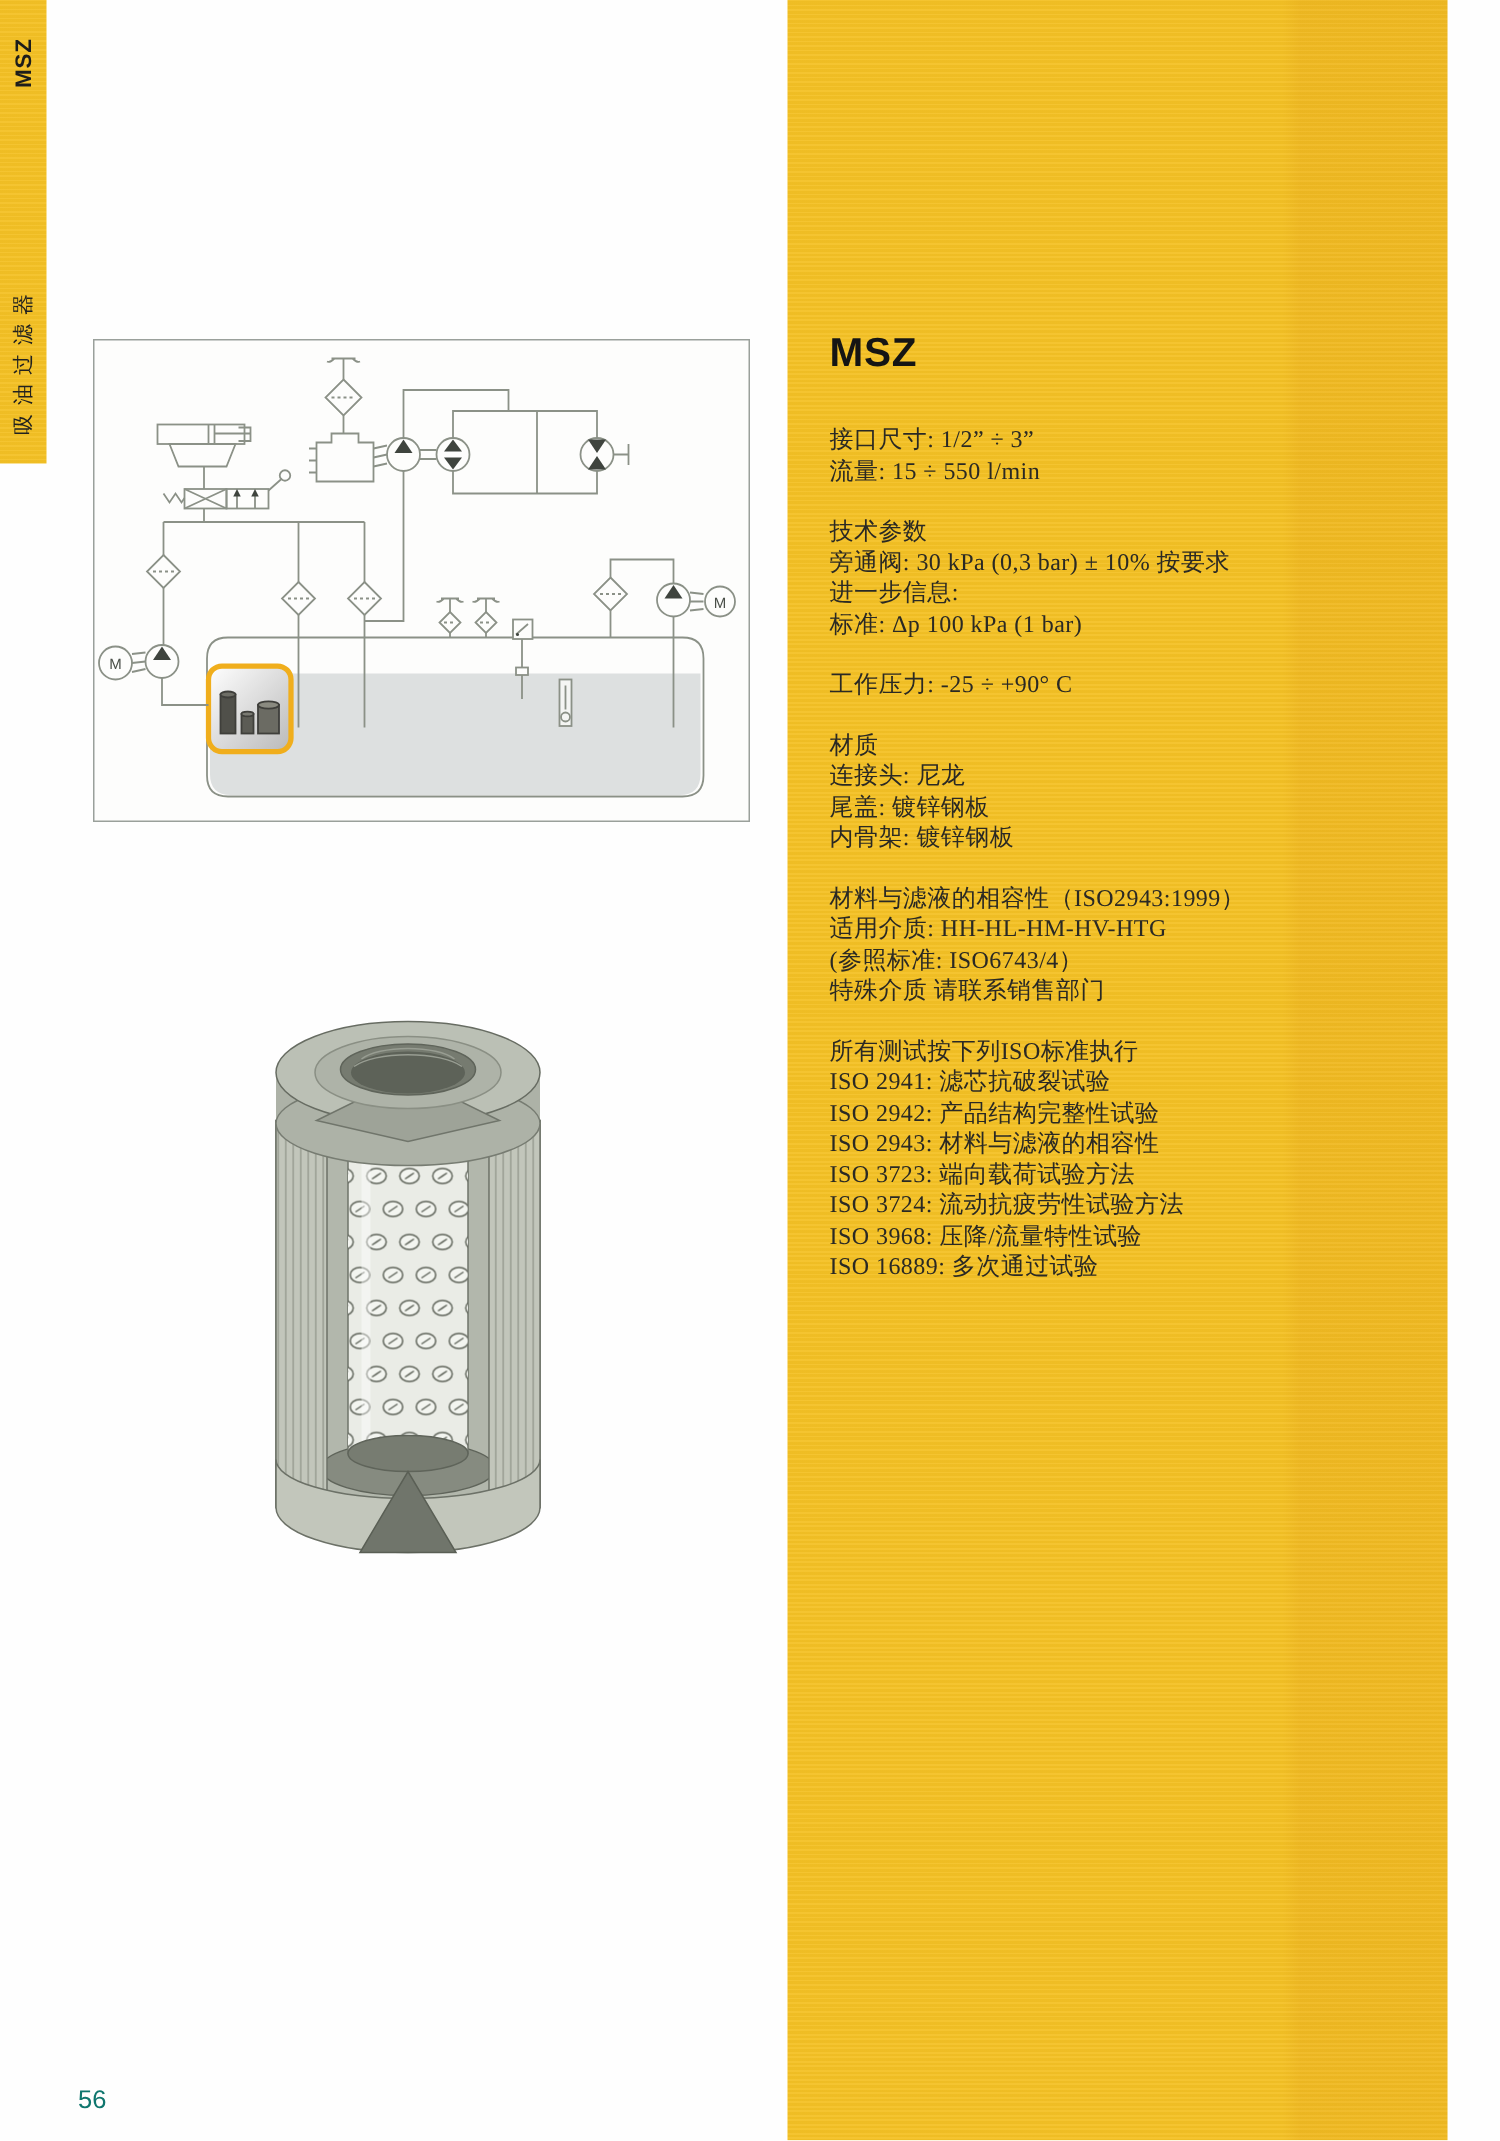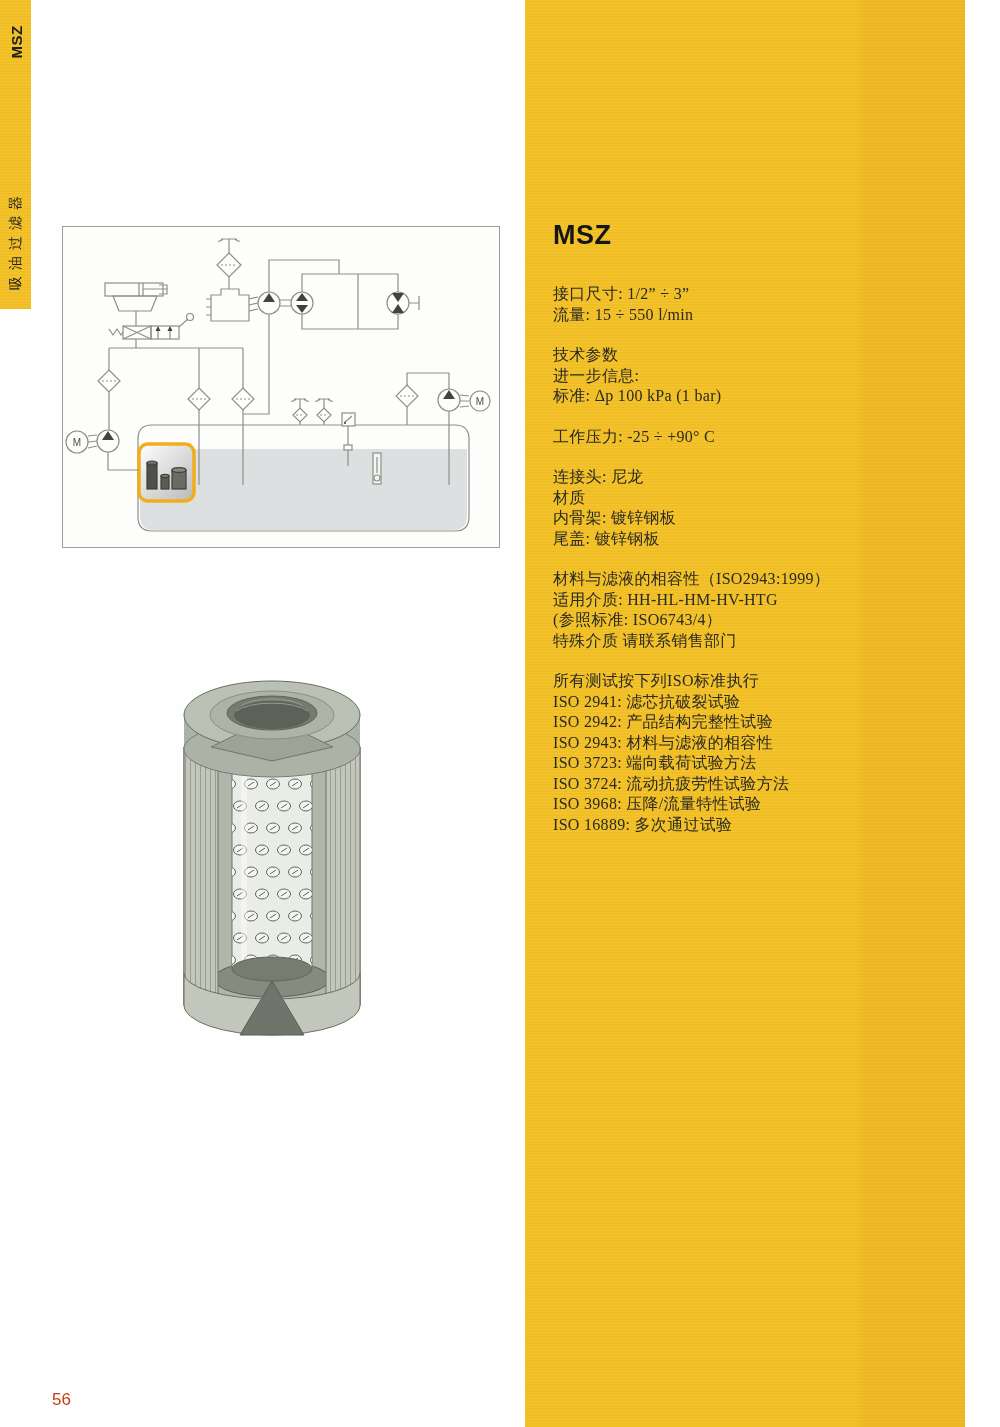--- a/index.html
+++ b/index.html
@@ -28,52 +28,53 @@
   .sec{margin:0 0 20px 0;}
 
   
   .diagram{position:absolute;left:62px;top:226px;width:436px;height:320px;
            background:#fdfdfc;border:1px solid #9aa09b;box-sizing:content-box;}
 
   
   .filter-img{position:absolute;left:163px;top:663px;width:232px;height:398px;}
 
   .pagenum{position:absolute;left:52px;top:1390px;
-           font-family:"Liberation Sans","DejaVu Sans",sans-serif;font-size:17px;color:#c2410c;}
+           font-family:"Liberation Sans","DejaVu Sans",sans-serif;font-size:17px;color:#0f766e;}
 </style>
 </head>
 <body>
 
 <div id="page">
 
   <div class="spine">
     <div class="spine-model">MSZ</div>
     <div class="spine-cat">吸油过滤器</div>
   </div>
 
   <div class="panel">
     <div class="panel-title">MSZ</div>
     <div class="specs">
       <div class="sec">
         <div>接口尺寸: 1/2”  ÷ 3”</div>
         <div>流量: 15 ÷ 550 l/min</div>
       </div>
       <div class="sec">
         <div>技术参数</div>
+        <div>旁通阀: 30 kPa (0,3 bar) ± 10% 按要求</div>
         <div>进一步信息:</div>
         <div>标准: Δp 100 kPa (1 bar)</div>
       </div>
       <div class="sec">
         <div>工作压力: -25 ÷ +90° C</div>
       </div>
       <div class="sec">
+        <div>材质</div>
         <div>连接头: 尼龙</div>
-        <div>材质</div>
+        <div>尾盖: 镀锌钢板</div>
         <div>内骨架: 镀锌钢板</div>
-        <div>尾盖: 镀锌钢板</div>
       </div>
       <div class="sec">
         <div>材料与滤液的相容性（ISO2943:1999）</div>
         <div>适用介质: HH-HL-HM-HV-HTG</div>
         <div>(参照标准: ISO6743/4）</div>
         <div>特殊介质 请联系销售部门</div>
       </div>
       <div class="sec">
         <div>所有测试按下列ISO标准执行</div>
         <div>ISO 2941: 滤芯抗破裂试验</div>

